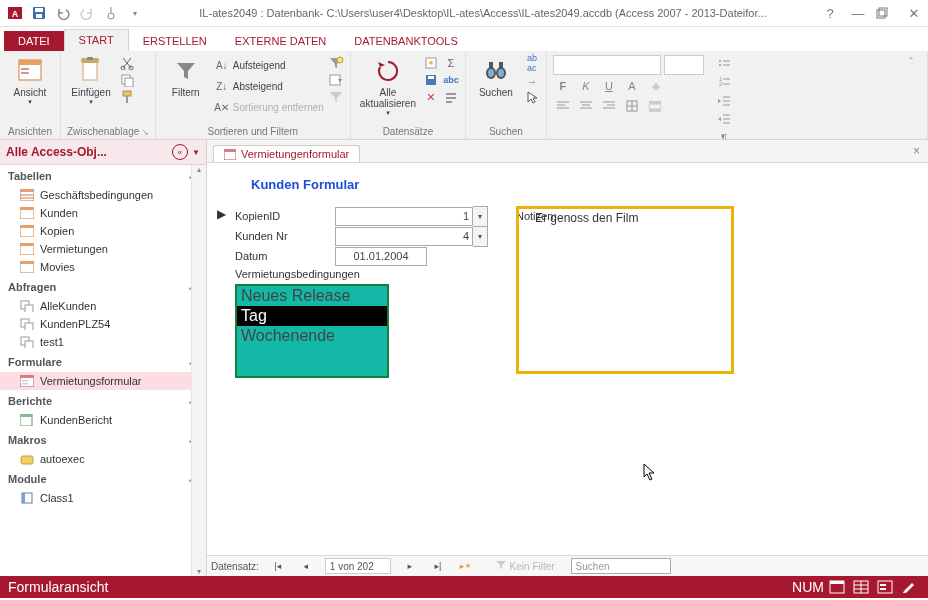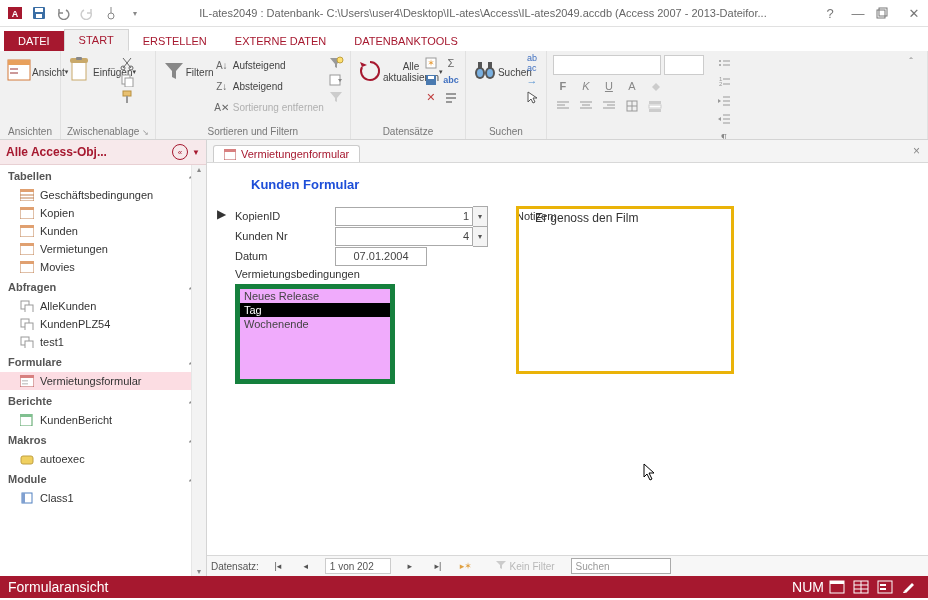--- a/index.html
+++ b/index.html
@@ -10,21 +10,21 @@
 .titlebar .winbtns{display:flex;gap:8px;align-items:center}
 .titlebar .winbtns span{width:20px;text-align:center;color:#777;font-size:13px}
 .tabs{height:24px;background:#fff;display:flex;align-items:flex-end;padding-left:4px}
 .tabs .tab{padding:4px 14px;font-size:11px;color:#a6182f;text-transform:uppercase;cursor:pointer}
 .tabs .tab.file{background:#a6182f;color:#fff}
 .tabs .tab.active{border:1px solid #d4d4d4;border-bottom:1px solid #f1f1f1;background:#f1f1f1;color:#a6182f}
 .ribbon{height:88px;background:#f1f1f1;border-bottom:1px solid #d4d4d4;display:flex;overflow:hidden}
 .rgroup{border-right:1px solid #e1e1e1;padding:2px 6px 0 6px;display:flex;flex-direction:column;justify-content:space-between}
 .rgroup .glabel{font-size:10px;color:#777;text-align:center;padding-bottom:2px;white-space:nowrap}
 .rgroup .gbody{display:flex;align-items:flex-start;gap:4px;flex:1}
-.bigbtn{display:flex;flex-direction:row;align-items:center;justify-content:flex-start;width:48px;padding-top:4px;font-size:10px;color:#444;text-align:center;line-height:1.1}
+.bigbtn{display:flex;flex-direction:column;align-items:center;justify-content:flex-start;width:48px;padding-top:4px;font-size:10px;color:#444;text-align:center;line-height:1.1}
 .bigbtn .ico{width:28px;height:28px;margin-bottom:2px;display:flex;align-items:center;justify-content:center}
 .smrow{display:flex;align-items:center;gap:3px;height:20px;font-size:10px;color:#444;white-space:nowrap}
 .smrow.dis{color:#b0b0b0}
 .stack{display:flex;flex-direction:column;gap:1px;padding-top:2px}
 .smico{width:16px;height:16px;display:inline-flex;align-items:center;justify-content:center;color:#666}
 .fmt{display:flex;flex-direction:column;gap:2px;padding-top:2px}
 .fmt .row{display:flex;gap:3px;align-items:center}
 .fmt .ctl{height:18px;border:1px solid #ccc;background:#fff;font-size:10px;padding:0 3px;min-width:60px;color:#999}
 .fbtn{width:20px;height:18px;display:flex;align-items:center;justify-content:center;color:#888;font-size:11px}
 .content{display:flex;height:436px}
@@ -48,21 +48,21 @@
 .formcanvas .hdr{font-weight:700;font-size:13px;color:#1d4ed8;padding:4px 0 14px 16px}
 .recmark{position:absolute;left:10px;top:44px;font-size:12px;color:#333}
 .fields{display:flex;gap:28px}
 .col{display:flex;flex-direction:column;}
 .frow{display:flex;align-items:center;height:20px}
 .flabel{width:100px;font-size:11px;color:#333}
 .finput{width:130px;height:17px;border:1px solid #aaa;background:#fff;font-size:11px;padding:0 3px;text-align:right;display:flex;align-items:center;justify-content:flex-end}
 .finput.left{text-align:left;justify-content:flex-start}
 .fdd{width:14px;height:19px;border:1px solid #aaa;border-left:none;background:#f4f4f4;display:flex;align-items:center;justify-content:center;font-size:8px;color:#555}
 .txtarea{width:180px;height:158px;border:3px solid #eab308;padding:2px 16px;font-size:12px;color:#333}
-.listbox{width:150px;height:90px;border:5px solid #15803d;background:#f0abfc;font-size:11px;margin-top:2px}
+.listbox{width:150px;height:90px;border:2px solid #15803d;background:#14b8a6;font-size:16px;margin-top:2px}
 .listbox .li{padding:1px 4px}
 .listbox .li.sel{background:#000;color:#fff}
 .recnav{height:20px;border-top:1px solid #d8d8d8;background:#f7f7f7;display:flex;align-items:center;font-size:10px;color:#555;padding-left:4px;gap:10px}
 .recnav .navb{width:16px;height:16px;display:flex;align-items:center;justify-content:center;border:1px solid transparent;font-size:9px;color:#555}
 .recnav .recbox{border:1px solid #ccc;background:#fff;padding:0 4px;height:14px;min-width:56px;display:flex;align-items:center}
 .recnav .sbox{border:1px solid #aaa;background:#fff;padding:0 4px;height:14px;min-width:90px;display:flex;align-items:center;margin-left:6px}
 .recnav .dis{color:#b8b8b8}
 .status{height:22px;background:#a6182f;color:#fff;display:flex;align-items:center;padding:0 8px;font-size:14px}
 .status .sp{flex:1}
 .status .sico{width:22px;height:16px;display:flex;align-items:center;justify-content:center;margin-left:2px}
@@ -428,30 +428,30 @@
             </span>
             <span>Geschäftsbedingungen</span>
           </div>
         <div class="item">
             <span class="oico">
               <svg width="14" height="12">
                 <rect width="14" height="12" fill="#fff" stroke="#c08050"></rect>
                 <rect width="14" height="3" fill="#e0a070"></rect>
               </svg>
             </span>
-            <span>Kopien</span>
+            <span>Kunden</span>
           </div>
         <div class="item">
             <span class="oico">
               <svg width="14" height="12">
                 <rect width="14" height="12" fill="#fff" stroke="#c08050"></rect>
                 <rect width="14" height="3" fill="#e0a070"></rect>
               </svg>
             </span>
-            <span>Kunden</span>
+            <span>Kopien</span>
           </div>
         <div class="item">
             <span class="oico">
               <svg width="14" height="12">
                 <rect width="14" height="12" fill="#fff" stroke="#c08050"></rect>
                 <rect width="14" height="3" fill="#e0a070"></rect>
               </svg>
             </span>
             <span>Vermietungen</span>
           </div>
@@ -584,21 +584,21 @@
           <div class="frow">
             <div class="flabel">Kunden Nr</div>
             <div class="finput">
                 <span>4</span>
               </div>
             <div class="fdd">▾</div>
           </div>
           <div class="frow">
             <div class="flabel">Datum</div>
             <div class="finput left" style="width:84px;text-align:center;justify-content:center">
-                <span>07.01.2004</span>
+                <span>01.01.2004</span>
               </div>
           </div>
           <div class="frow" style="height:16px">
             <div class="flabel" style="width:auto">Vermietungsbedingungen</div>
           </div>
           <div class="listbox">
             <div class="li">Neues Release</div>
             <div class="li sel">Tag</div>
             <div class="li">Wochenende</div>
           </div>

